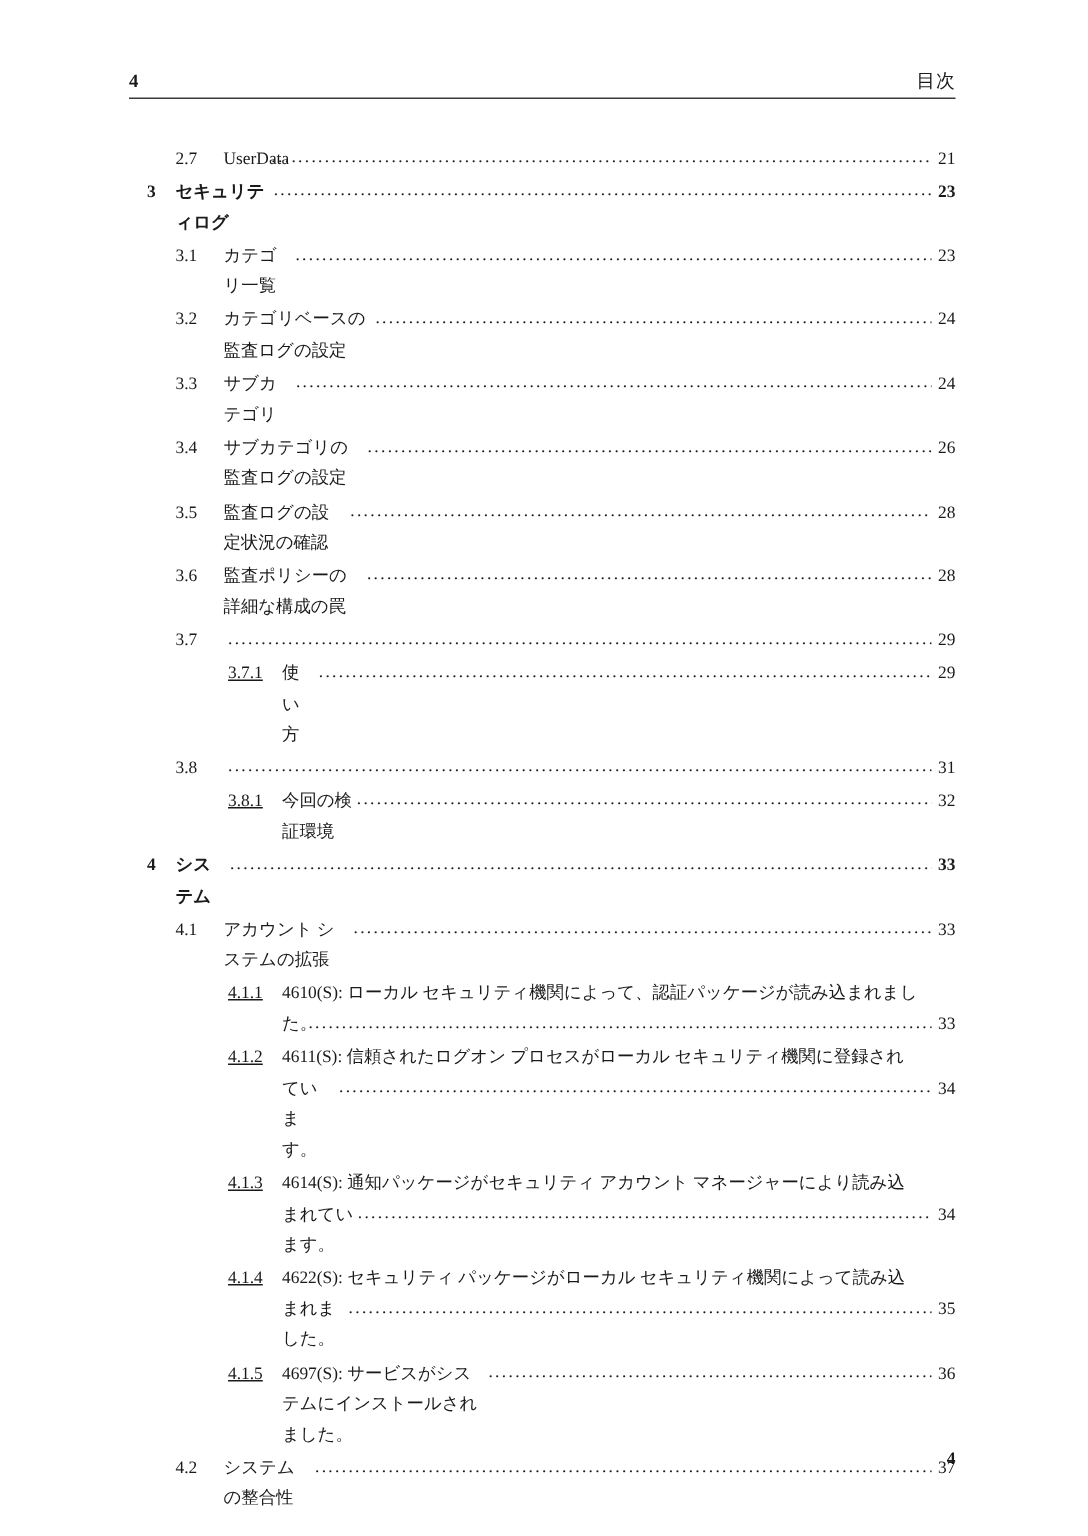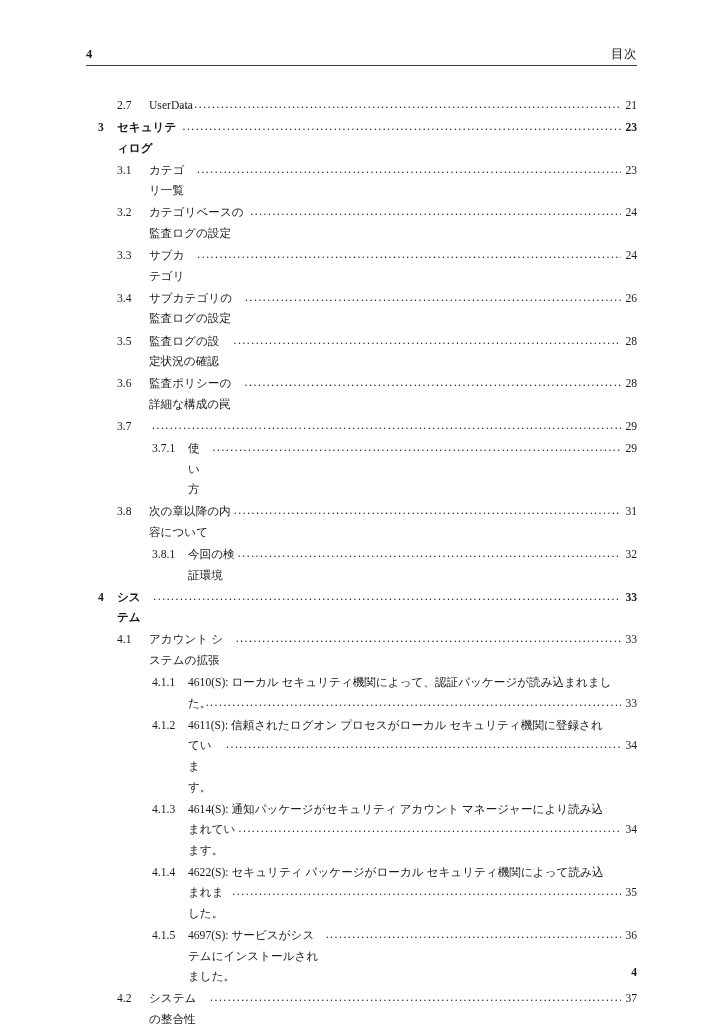--- a/index.html
+++ b/index.html
@@ -99,21 +99,21 @@
   .lvl0 .num   { width: 19px; font-weight: bold; }
   .lvl0 .txt   { font-weight: bold; }
   .lvl0 .pg    { font-weight: bold; }
 
   
   .lvl1 { padding-left: 19px; }
   .lvl1 .num   { width: 32px; }
 
   
   .lvl2 { padding-left: 54px; }
-  .lvl2 .num   { width: 36px; }
+  .lvl2 .num   { width: 36px; text-decoration: underline; }
 
   
   .wrap {
     display: flex;
     align-items: baseline;
     line-height: 20.6px;
   }
   .lvl2 .wrap { padding-left: 36px; }
 
   .wrap .txt { flex: 0 1 auto; }
@@ -219,21 +219,20 @@
         <div class="entry-line">
           <span class="num">3.7.1</span>
           <span class="txt">使い方</span>
           <span class="leader"></span>
           <span class="pg">29</span>
         </div>
       </div>
       <div class="entry lvl1">
         <div class="entry-line">
           <span class="num">3.8</span>
-          <span class="txt">次の章以降の内容について</span>
           <span class="leader"></span>
           <span class="pg">31</span>
         </div>
       </div>
       <div class="entry lvl2">
         <div class="entry-line">
           <span class="num">3.8.1</span>
           <span class="txt">今回の検証環境</span>
           <span class="leader"></span>
           <span class="pg">32</span>

